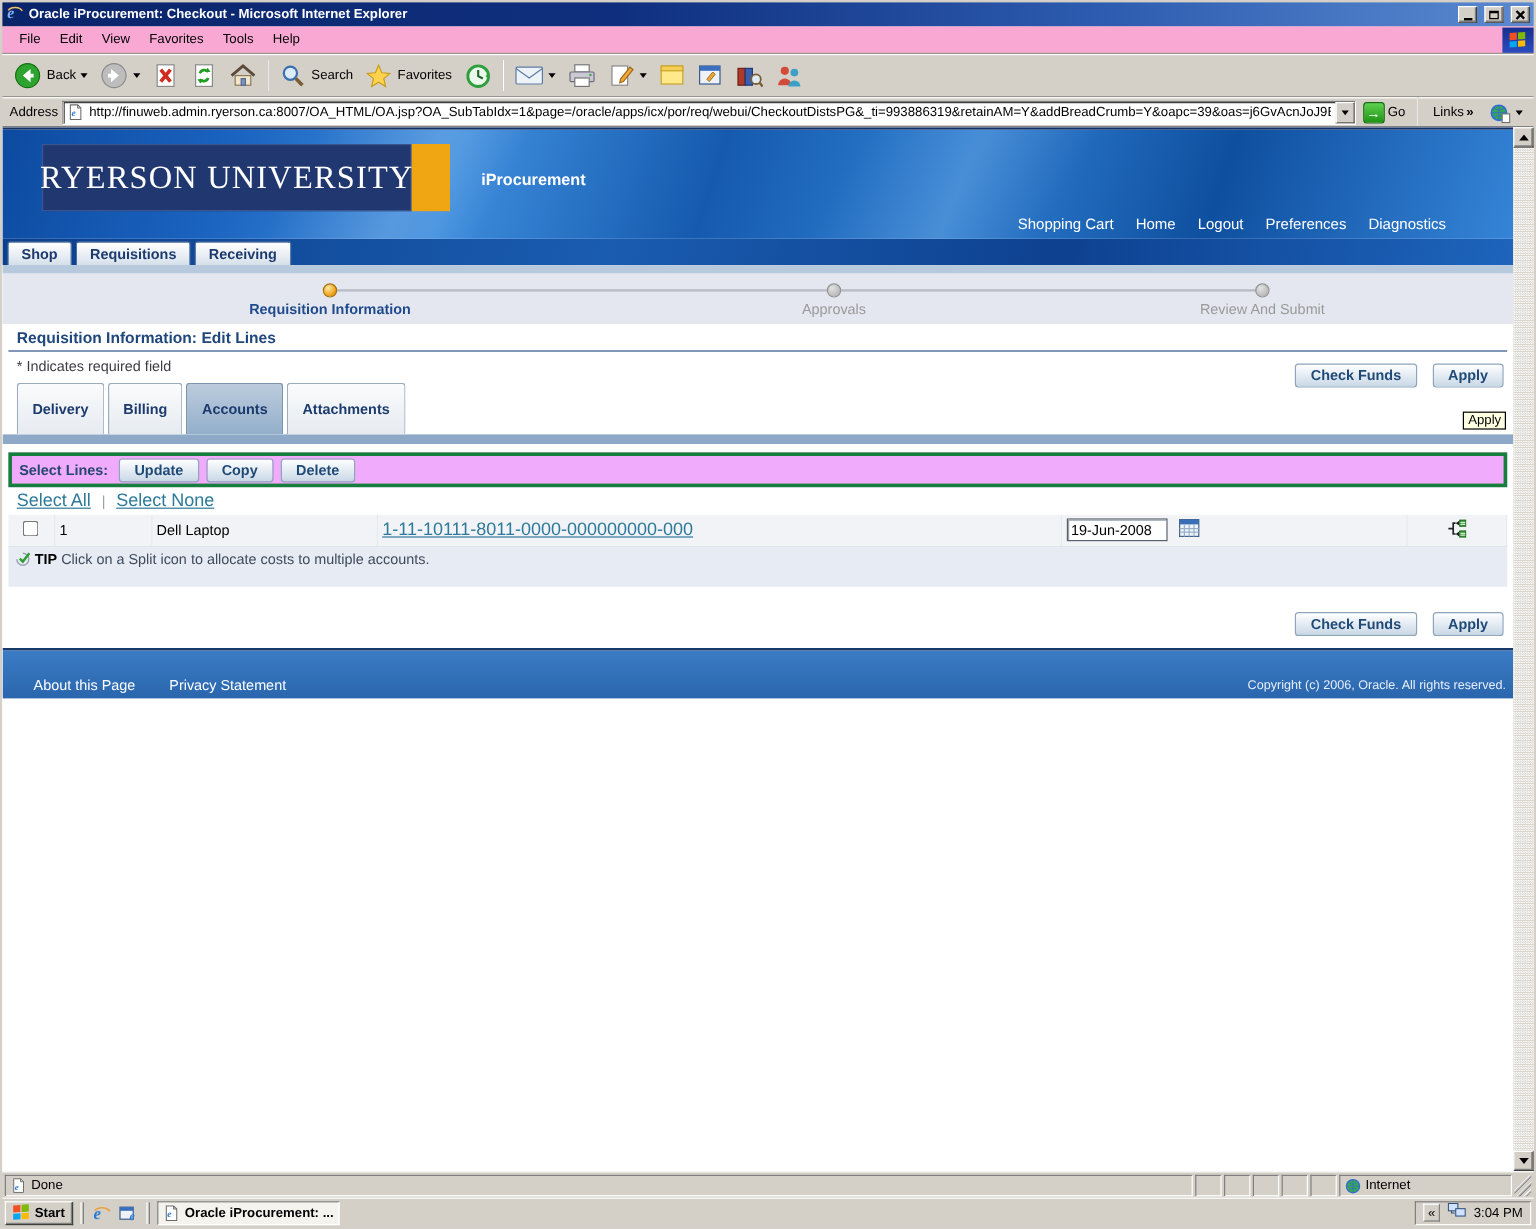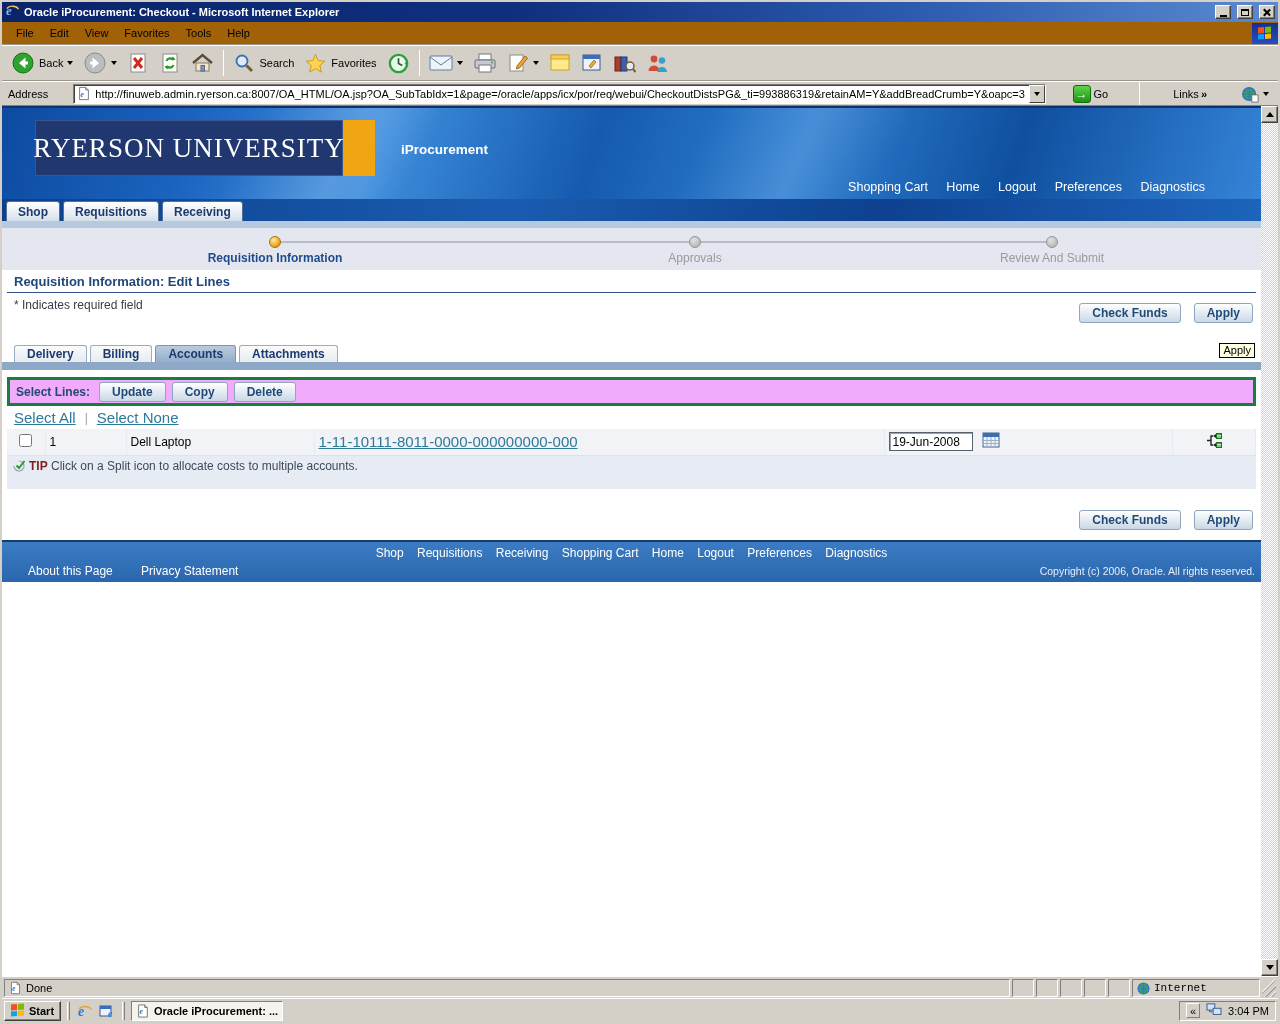--- a/index.html
+++ b/index.html
@@ -14,33 +14,33 @@
   .titlebar .title { font-size:11px; font-weight:bold; flex:1; white-space:nowrap; overflow:hidden; }
   .winbtn { width:16px; height:14px; background:#d4d0c8; border:1px solid; border-color:#fff #404040 #404040 #fff;
     box-shadow:inset -1px -1px 0 #808080; display:flex; align-items:center; justify-content:center; margin-left:2px; }
   .glyph-min { width:7px; height:2px; background:#000; margin-top:7px; }
   .glyph-max { width:8px; height:7px; border:1px solid #000; border-top:2px solid #000; }
   .glyph-close { position:relative; width:8px; height:7px; }
   .glyph-close:before,.glyph-close:after { content:""; position:absolute; left:3px; top:-1px; width:1.6px; height:9px; background:#000; }
   .glyph-close:before { transform:rotate(45deg);} .glyph-close:after { transform:rotate(-45deg);}
 
   
-  .menubar { height:23px; flex:0 0 23px; display:flex; align-items:center; background:#a16207; padding-left:6px; border-bottom:1px solid #9a968e; }
+  .menubar { height:23px; flex:0 0 23px; display:flex; align-items:center; background:#f9a8d4; padding-left:6px; border-bottom:1px solid #9a968e; }
   .menu-item { font-size:11px; padding:3px 8px; }
   .brand { margin-left:auto; width:26px; height:21px; background:linear-gradient(#16308e,#2a4cc0); display:flex; align-items:center; justify-content:center; }
 
   
   .toolbar { height:36px; flex:0 0 36px; display:flex; align-items:center; background:#d4d0c8; padding-left:4px; border-top:1px solid #fff; border-bottom:1px solid #9a968e; }
   .tb { display:flex; align-items:center; gap:4px; padding:2px 5px; font-size:11px; white-space:nowrap; }
   .tb svg { display:block; }
   .tsep { width:1px; height:26px; background:#808080; border-right:1px solid #fff; margin:0 4px; }
   .caret { width:0; height:0; border-left:3px solid transparent; border-right:3px solid transparent; border-top:4px solid #000; }
 
   
-  .addressbar { height:24px; flex:0 0 24px; display:flex; align-items:center; background:#d4d0c8; border-top:1px solid #fff; padding:0 4px; gap:23px; }
+  .addressbar { height:24px; flex:0 0 24px; display:flex; align-items:center; background:#d4d0c8; border-top:1px solid #fff; padding:0 4px; gap:2px; }
   .addr-label { font-size:11px; padding:0 2px; }
   .addr-box { flex:1; height:20px; background:#fff; border:1px solid; border-color:#7b7b7b #fff #fff #7b7b7b; box-shadow:inset 1px 1px 0 #404040;
     display:flex; align-items:center; gap:4px; padding-left:3px; font-size:11px; overflow:hidden; }
   .addr-url { flex:1; white-space:nowrap; overflow:hidden; }
   .addr-drop { flex:0 0 16px; height:18px; background:#d4d0c8; border:1px solid; border-color:#fff #404040 #404040 #fff; display:flex; align-items:center; justify-content:center; }
   .go-btn { display:flex; align-items:center; gap:3px; font-size:11px; padding:0 4px; }
   .go-box { width:18px; height:18px; border-radius:3px; background:linear-gradient(#5fd14f,#1d9413); border:1px solid #0d6e0a; color:#fff; font-weight:bold; display:flex; align-items:center; justify-content:center; font-size:12px; }
   .links-lbl { font-size:11px; display:flex; align-items:center; gap:2px; padding:0 6px; }
 
   
@@ -87,60 +87,60 @@
   .pagebody { flex:1; min-height:0; display:flex; flex-direction:column; background:#fff; padding:0 5px; overflow:hidden; }
   .ptitle { font-size:13px; font-weight:bold; color:#1f477c; margin:4px 0 0 7px; }
   .prule { border-bottom:1px solid #31538a; margin-top:3px; }
   .noterow { position:relative; height:47px; flex:0 0 47px; }
   .reqnote { position:absolute; left:7px; top:5px; font-size:12px; color:#3c3c46; }
   .actions-top { position:absolute; right:3px; top:10px; display:flex; gap:13px; }
   .btn { font-size:12px; font-weight:bold; color:#1f4a77; background:linear-gradient(#ffffff,#e9eff5 40%,#c9d8e6);
     border:1px solid #8fa6bc; border-radius:3px; padding:2px 12px; white-space:nowrap; }
   .subtab-wrap { position:relative; flex:0 0 30px; height:30px; }
   .subtabs { display:flex; align-items:flex-end; height:22px; padding-left:7px; }
-  .stab { font-size:12px; font-weight:bold; color:#1c3a6e; padding:1px 12px; margin-right:3px;
+  .stab { font-size:12px; font-weight:bold; color:#1c3a6e; padding:14px 12px; margin-right:3px;
     background:linear-gradient(#fafbfc,#e6ebf0); border:1px solid #9aacc0; border-bottom:none; border-radius:3px 3px 0 0; }
   .stab.selected { background:linear-gradient(#bccbdd,#93afcb); border-color:#7d94ad; }
   .subtab-bar { height:8px; background:#8da9c7; margin:0 -5px 0 -5px; }
   .tooltip { position:absolute; right:1px; top:3px; background:#ffffe1; border:1px solid #000; font-size:11px; padding:0 3px 1px; z-index:5; }
 
   .sel-lines { margin-top:7px; height:29px; flex:0 0 29px; background:#f0abfc; border:3px solid #15803d; display:flex; align-items:center; gap:6px; padding-left:6px; }
   .sel-lines .lbl { font-size:12px; font-weight:bold; color:#26486e; margin-right:3px; }
   .sel-links { height:23px; flex:0 0 23px; display:flex; align-items:center; gap:9px; padding-left:7px; }
   .tlink { color:#2d7a9b; text-decoration:underline; font-size:15px; }
   .pipe { color:#9aa0a8; }
 
   table.lines { width:100%; border-collapse:collapse; table-layout:fixed; }
   table.lines th { background:#c5d7e9; color:#1f3d66; font-size:12px; text-align:left; padding:2px 4px; border-top:1px solid #aebfd2; border-bottom:1px solid #aebfd2; border-right:1px solid #dfeaf4; height:18px; }
   table.lines th.split-h { text-align:right; padding-right:20px; border-right:none; }
   table.lines td { background:#f1f3f6; font-size:12px; padding:2px 4px; height:26px; border-bottom:1px solid #dfe3e9; border-right:1px solid #e7eaef; }
   table.lines td.c { text-align:center; }
   .gl-input { width:84px; height:19px; font-size:12px; font-family:"Liberation Sans",sans-serif; border:1px solid #58626e; box-shadow:inset 1px 1px 0 #9aa3ad; padding:0 3px; }
   .gl-cell { display:flex; align-items:center; gap:9px; }
 
   .tiprow { background:#e7ebf3; flex:0 0 33px; height:33px; padding:3px 0 0 6px; font-size:12px; color:#3e4a5a; display:flex; align-items:flex-start; gap:3px; margin:0 -0px; }
-  .tiprow b { color:#7f1d1d; }
+  .tiprow b { color:#000000; }
 
   .actions-bottom { display:flex; justify-content:flex-end; gap:13px; margin:21px 3px 0 0; flex:0 0 auto; }
 
   
   .ofooter { margin-top:10px; flex:0 0 42px; height:42px; position:relative; border-top:2px solid #173a6d;
     background:linear-gradient(#3b7cc4,#2a66ad); margin-left:-5px; margin-right:-5px; color:#fff; }
   .flinks { position:absolute; top:4px; left:0; right:0; text-align:center; font-size:12px; }
   .flinks a { color:#fff; text-decoration:none; margin:0 5px; }
   .fleft { position:absolute; left:26px; bottom:4px; font-size:12px; }
   .fleft a { color:#fff; text-decoration:none; margin-right:25px; }
   .fcopy { position:absolute; right:6px; bottom:5px; font-size:10.5px; color:#e6eefa; }
 
   
   .statusbar { height:22px; flex:0 0 22px; background:#d4d0c8; border-top:1px solid #fff; display:flex; align-items:center; gap:2px; padding:2px 2px 1px; }
   .pane { border:1px solid; border-color:#808080 #fff #fff #808080; height:18px; display:flex; align-items:center; gap:4px; font-size:11px; padding:0 4px; }
   .pane.grow { flex:1; }
   .pane.mini { width:22px; }
-  .pane.inet { width:128px;font-family:Liberation Mono, monospace; }
+  .pane.inet { width:144px; }
   .grip { width:14px; height:18px; background:linear-gradient(135deg, transparent 40%, #fff 40%, #808080 50%, transparent 50%, transparent 60%, #fff 60%, #808080 70%, transparent 70%, transparent 80%, #fff 80%, #808080 90%, transparent 90%); }
 
   
   .taskbar { height:24px; flex:0 0 24px; background:#d4d0c8; border-top:1px solid #fff; display:flex; align-items:center; gap:4px; padding:0 2px; }
   .startbtn { height:20px; display:flex; align-items:center; gap:4px; padding:0 6px; background:#d4d0c8; border:1px solid; border-color:#fff #404040 #404040 #fff; box-shadow:inset -1px -1px 0 #808080; font-size:11px; font-weight:bold; }
   .qsep { width:3px; height:18px; border-left:1px solid #fff; border-right:1px solid #808080; margin:0 2px; }
   .qlicon { width:18px; height:18px; display:flex; align-items:center; justify-content:center; }
   .taskbtn { width:152px; height:20px; background:#f4f3ee; border:1px solid; border-color:#808080 #fff #fff #808080; display:flex; align-items:center; gap:4px; padding:0 4px; font-size:11px; font-weight:bold; white-space:nowrap; overflow:hidden; }
   .tray { margin-left:auto; height:20px; border:1px solid; border-color:#808080 #fff #fff #808080; display:flex; align-items:center; gap:6px; padding:0 6px; font-size:11px; }
   .chev { font-size:11px; border:1px solid; border-color:#fff #808080 #808080 #fff; background:#d4d0c8; padding:0 3px; height:15px; line-height:14px; }
@@ -456,30 +456,20 @@
           </span>
           <span><b>TIP</b> <span>Click on a Split icon to allocate costs to multiple accounts.</span></span>
         </div>
 
         <div class="actions-bottom">
           <button class="btn">Check Funds</button>
           <button class="btn">Apply</button>
         </div>
 
         <div class="ofooter">
-          <div class="flinks">
-            <a href="#">Shop</a>
-            <a href="#">Requisitions</a>
-            <a href="#">Receiving</a>
-            <a href="#">Shopping Cart</a>
-            <a href="#">Home</a>
-            <a href="#">Logout</a>
-            <a href="#">Preferences</a>
-            <a href="#">Diagnostics</a>
-          </div>
           <div class="fleft">
             <a href="#">About this Page</a>
             <a href="#">Privacy Statement</a>
           </div>
           <div class="fcopy">Copyright (c) 2006, Oracle. All rights reserved.</div>
         </div>
 
       </div>
     </div>
 

